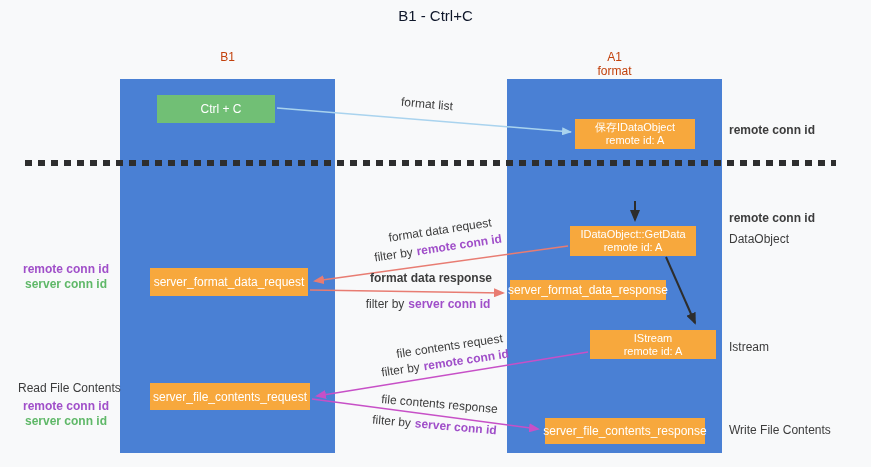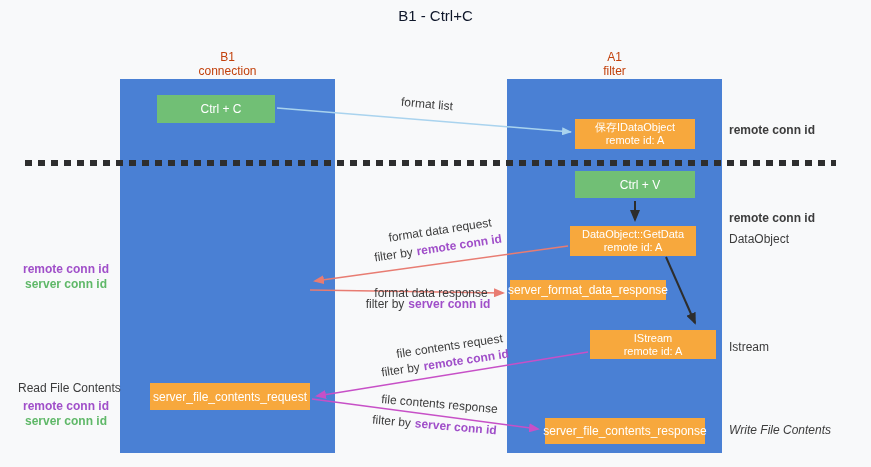--- a/index.html
+++ b/index.html
@@ -48,25 +48,24 @@
 <body>
 
 <div class="canvas">
 
   <div class="title">
     <div>B1 - Ctrl+C</div>
   </div>
 
   <div class="lane-header left">
     <div>B1</div>
-    <div>connection</div>
   </div>
   <div class="lane-header right">
     <div>A1</div>
-    <div>filter</div>
+    <div>format</div>
   </div>
 
   <div class="lane left"></div>
   <div class="lane right"></div>
 
   <svg class="overlay" width="871" height="467" viewBox="0 0 871 467">
     <defs>
       <marker id="mBlue" markerUnits="userSpaceOnUse" markerWidth="10" markerHeight="8" refX="9" refY="4" orient="auto">
           <path class="mk-blue" d="M0,0 L10,4 L0,8 z"></path>
         </marker>
@@ -92,29 +91,29 @@
 
   <div class="node green fs12" style="left:157px; top:95px; width:118px; height:28px;">
     <span>Ctrl + C</span>
   </div>
 
   <div class="node orange fs11" style="left:575px; top:119px; width:120px; height:30px;">
     <div class="l1">保存IDataObject</div>
     <div class="l2">remote id: A</div>
   </div>
 
-  <div class="node green fs12" style="left:575px; top:171px; width:120px; height:27px;">
-    <span>Ctrl + V</span>
-  </div>
 
   <div class="node orange fs11" style="left:570px; top:226px; width:126px; height:30px;">
-    <div class="l1">DataObject::GetData</div>
+    <div class="l1">IDataObject::GetData</div>
     <div class="l2">remote id: A</div>
   </div>
 
+  <div class="node orange fs12" style="left:150px; top:268px; width:158px; height:28px;">
+    <span>server_format_data_request</span>
+  </div>
 
   <div class="node orange fs12" style="left:510px; top:280px; width:156px; height:20px;">
     <span>server_format_data_response</span>
   </div>
 
   <div class="node orange fs11" style="left:590px; top:330px; width:126px; height:29px;">
     <div class="l1">IStream</div>
     <div class="l2">remote id: A</div>
   </div>
 
@@ -126,40 +125,40 @@
     <span>server_file_contents_request</span>
   </div>
 
   <div class="alabel tilt-down" style="left:372px; top:97px; width:110px;">format list</div>
 
   <div class="alabel tilt-up" style="left:365px; top:223px; width:150px;">format data request</div>
   <div class="alabel tilt-up" style="left:353px; top:241px; width:170px;">
     <span class="filter-word">filter by</span><span class="purple">remote conn id</span>
   </div>
 
-  <div class="alabel" style="left:356px; top:286px; width:150px;">format data response</div>
+  <div class="alabel" style="left:356px; top:271px; width:150px;font-weight:bold;">format data response</div>
   <div class="alabel" style="left:348px; top:297px; width:160px;">
     <span class="filter-word">filter by</span><span class="purple">server conn id</span>
   </div>
 
   <div class="alabel tilt-up" style="left:372px; top:339px; width:155px;">file contents request</div>
   <div class="alabel tilt-up" style="left:360px; top:356px; width:170px;">
     <span class="filter-word">filter by</span><span class="purple">remote conn id</span>
   </div>
 
   <div class="alabel tilt-down" style="left:362px; top:397px; width:155px;">file contents response</div>
   <div class="alabel tilt-down" style="left:352px; top:418px; width:165px;">
     <span class="filter-word">filter by</span><span class="purple">server conn id</span>
   </div>
 
   <div class="sidelabel purple" style="left:729px; top:123px;">remote conn id</div>
   <div class="sidelabel purple" style="left:729px; top:211px;">remote conn id</div>
   <div class="sidelabel" style="left:729px; top:232px;">DataObject</div>
   <div class="sidelabel" style="left:729px; top:340px;">Istream</div>
-  <div class="sidelabel" style="left:729px; top:423px;font-style:italic;">Write File Contents</div>
+  <div class="sidelabel" style="left:729px; top:423px;">Write File Contents</div>
 
   <div class="leftcol" style="left:18px; top:262px;">
     <div class="purple">remote conn id</div>
     <div class="greentxt">server conn id</div>
   </div>
   <div class="leftcol" style="left:18px; top:381px;">
     <div style="color:#3c3c3c;">Read File Contents</div>
     <div class="purple" style="margin-top:3px;">remote conn id</div>
     <div class="greentxt">server conn id</div>
   </div>

